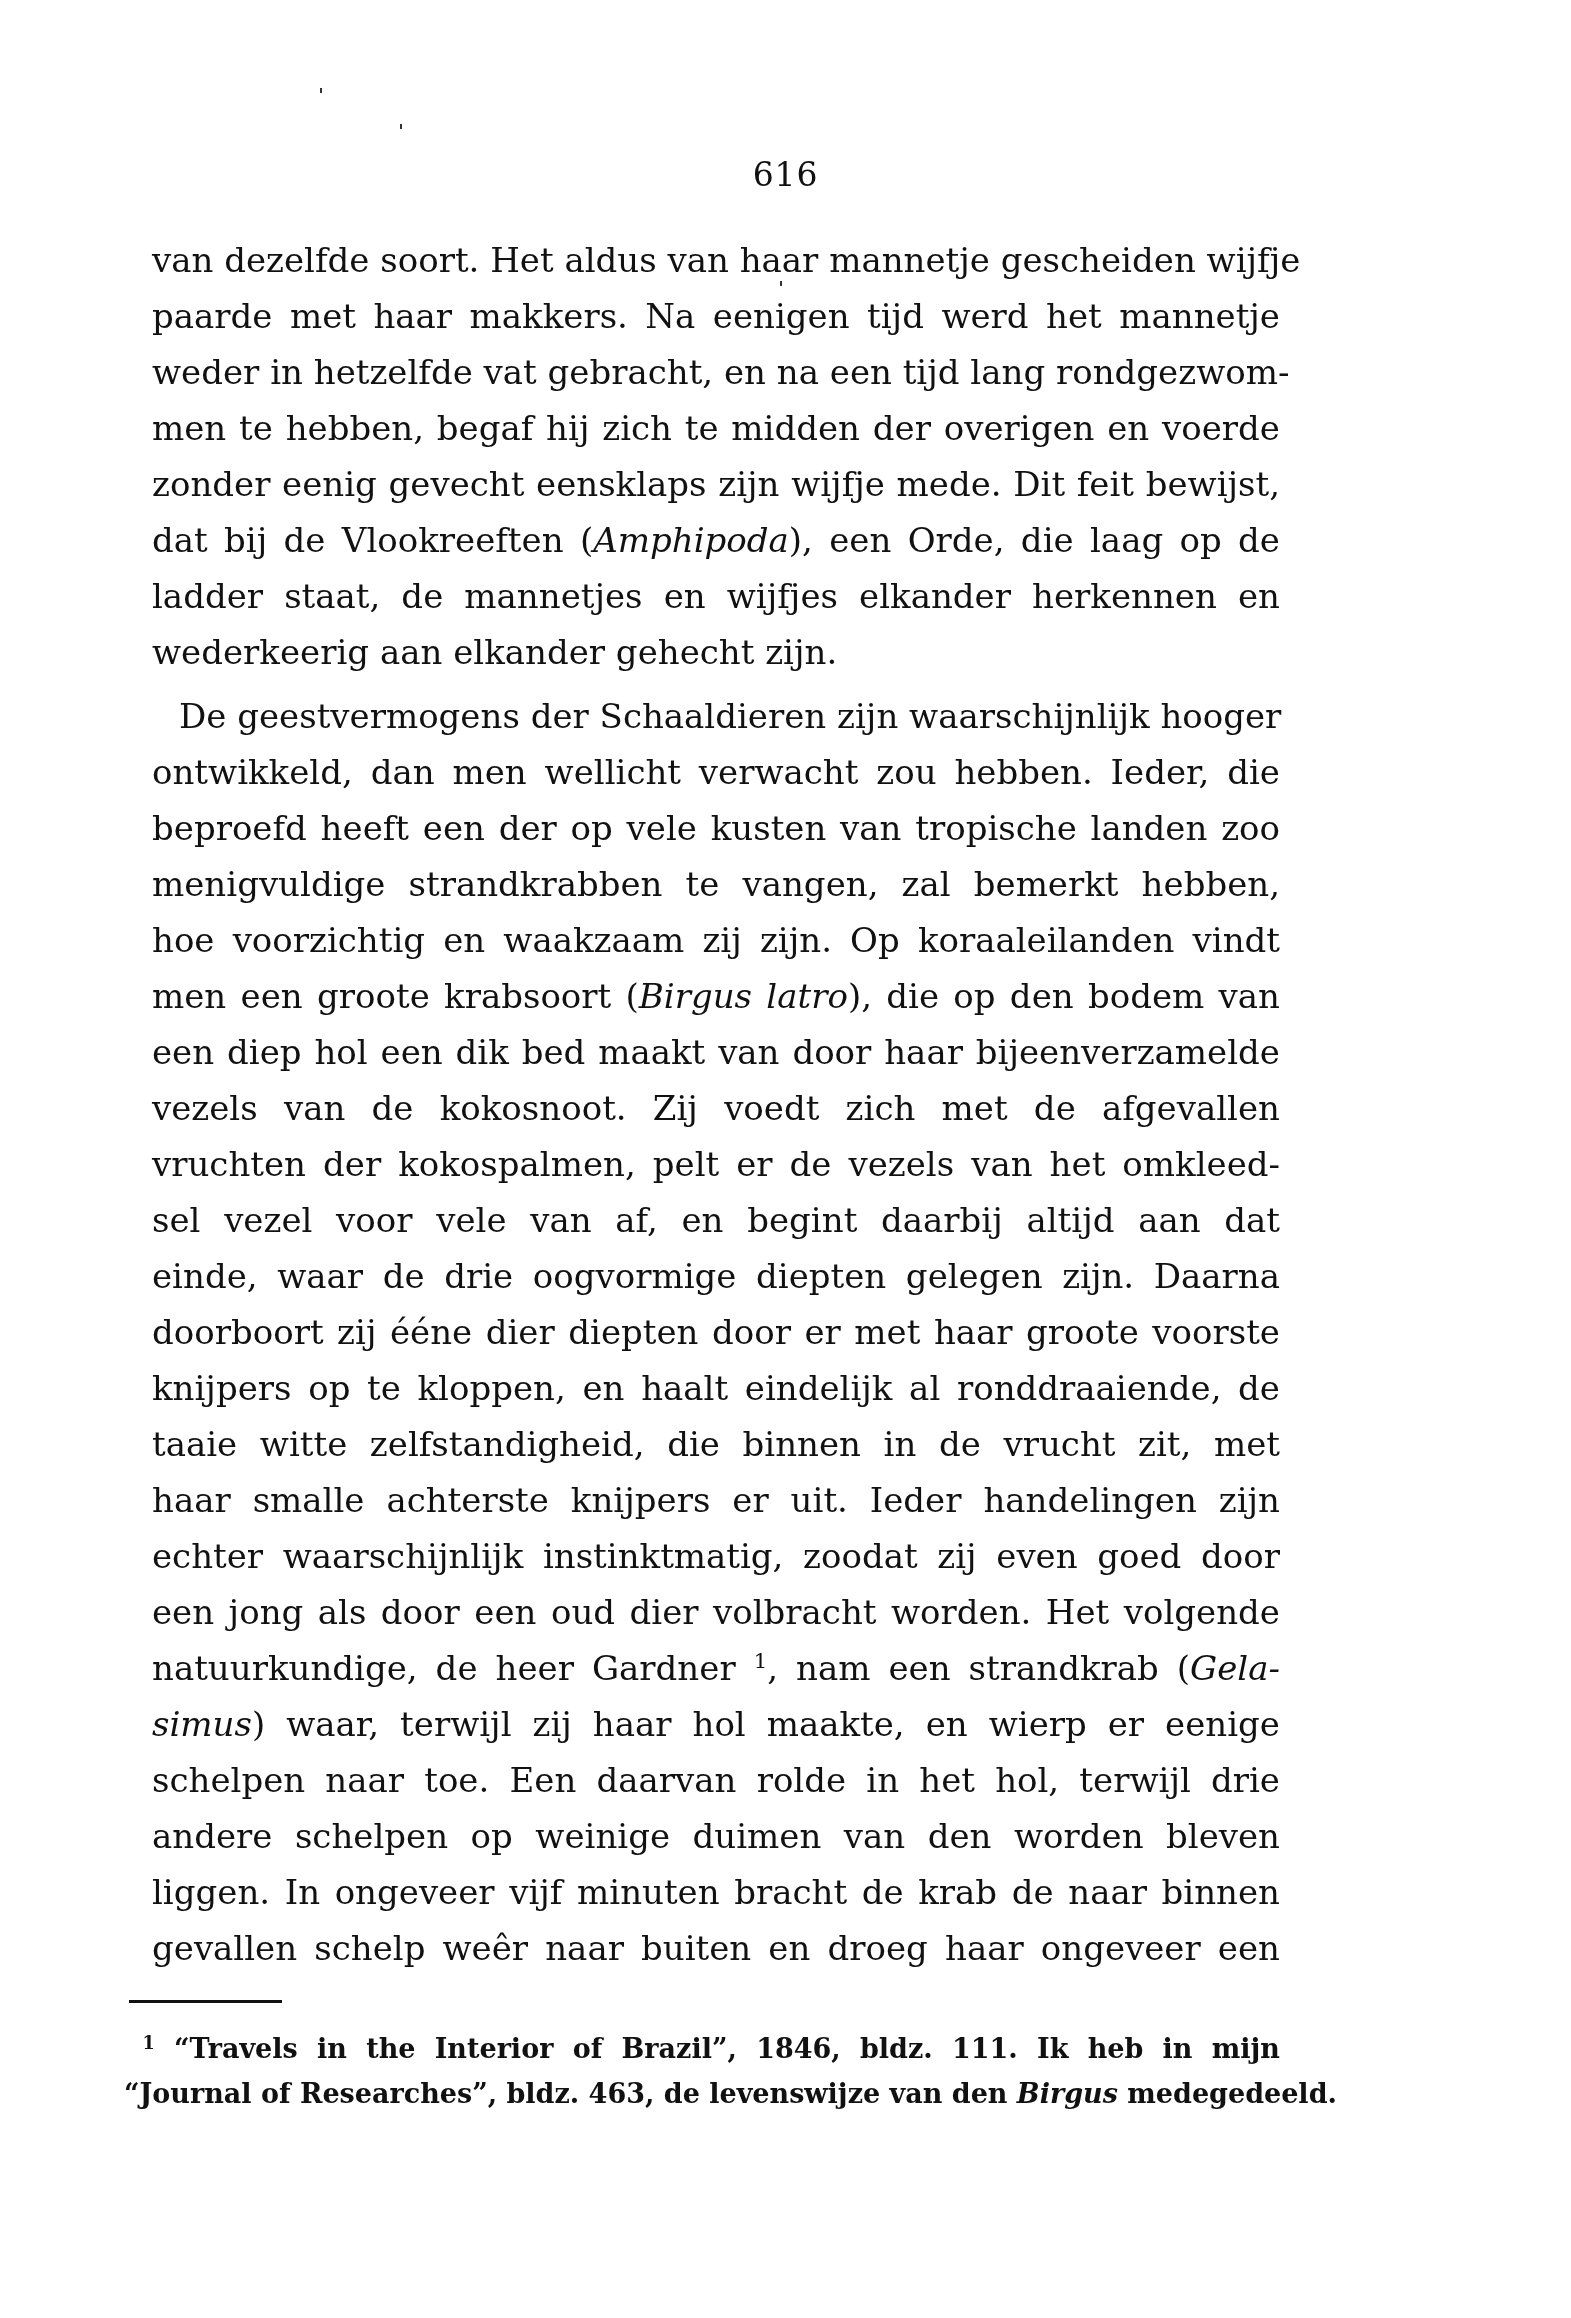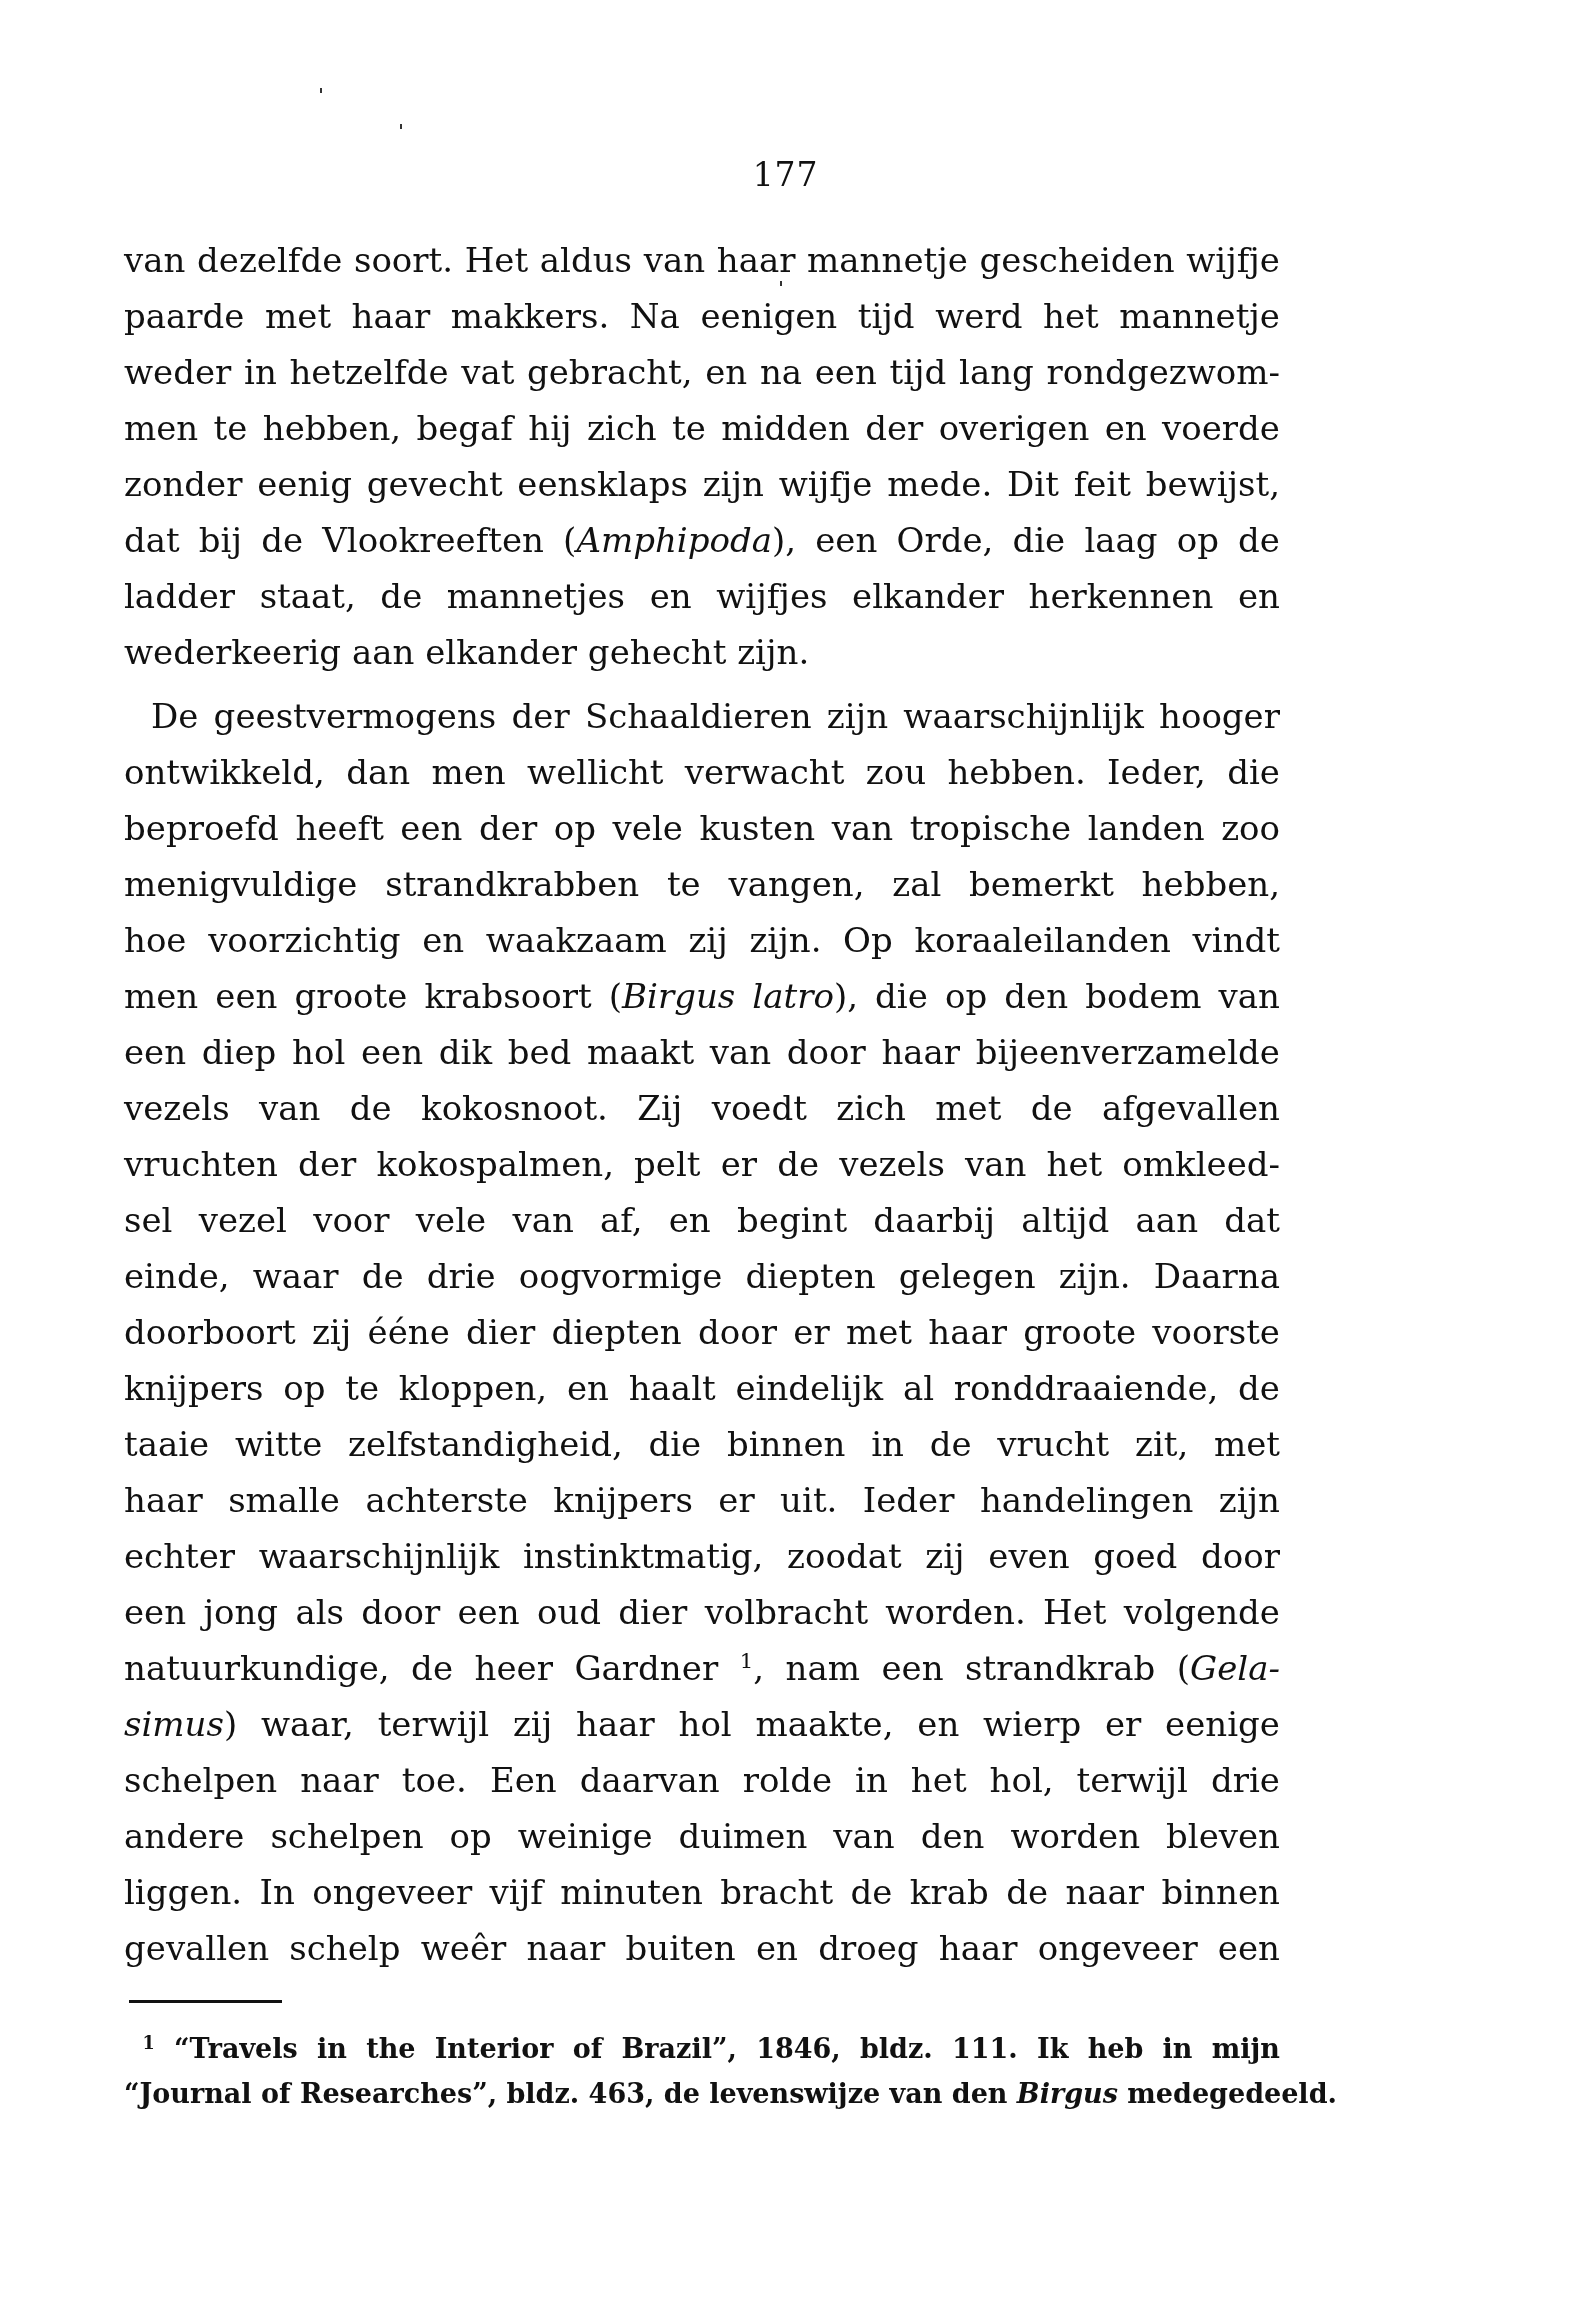--- a/index.html
+++ b/index.html
@@ -13,20 +13,21 @@
     position: absolute; top: 155px; left: 0; width: 1571px; text-align: center;
     font-size: 33px; letter-spacing: 0.9px;
   }
   .body-text {
     position: absolute; left: 124px; top: 232px; width: 1156px;
   }
   .line {
     display: block; height: 56px; line-height: 56px;
     font-size: 34px; white-space: nowrap; text-align: justify; text-align-last: justify;
     transform-origin: left center;
+    margin-left: 28px;
   }
   .line.last { text-align-last: left; }
   .line.indent { padding-left: 27px; box-sizing: border-box; }
   .gap { height: 8.3px; }
   em { font-style: italic; }
   sup { font-size: 21.3px; vertical-align: 12px; line-height: 0; }
   .footnote-rule {
     position: absolute; left: 129px; top: 2000px; width: 153px; height: 2.8px; background: #111;
   }
   .footnotes {
@@ -42,21 +43,21 @@
   .speck { position: absolute; background: #333; width: 1.9px; height: 4.6px; }
 </style>
 </head>
 <body>
 
 <div class="page">
   <span class="speck" style="left:320px;top:88px;"></span>
   <span class="speck" style="left:400px;top:124px;"></span>
   <span class="speck" style="left:780px;top:281px;"></span>
 
-  <div class="page-number">177</div>
+  <div class="page-number">616</div>
 
   <div class="body-text">
 
     <span class="line">van dezelfde soort. Het aldus van haar mannetje gescheiden wijfje</span>
     <span class="line">paarde met haar makkers. Na eenigen tijd werd het mannetje</span>
     <span class="line">weder in hetzelfde vat gebracht, en na een tijd lang rondgezwom-</span>
     <span class="line">men te hebben, begaf hij zich te midden der overigen en voerde</span>
     <span class="line">zonder eenig gevecht eensklaps zijn wijfje mede. Dit feit bewijst,</span>
     <span class="line">dat bij de Vlookreeften (<em>Amphipoda</em>), een Orde, die laag op de</span>
     <span class="line">ladder staat, de mannetjes en wijfjes elkander herkennen en</span>

